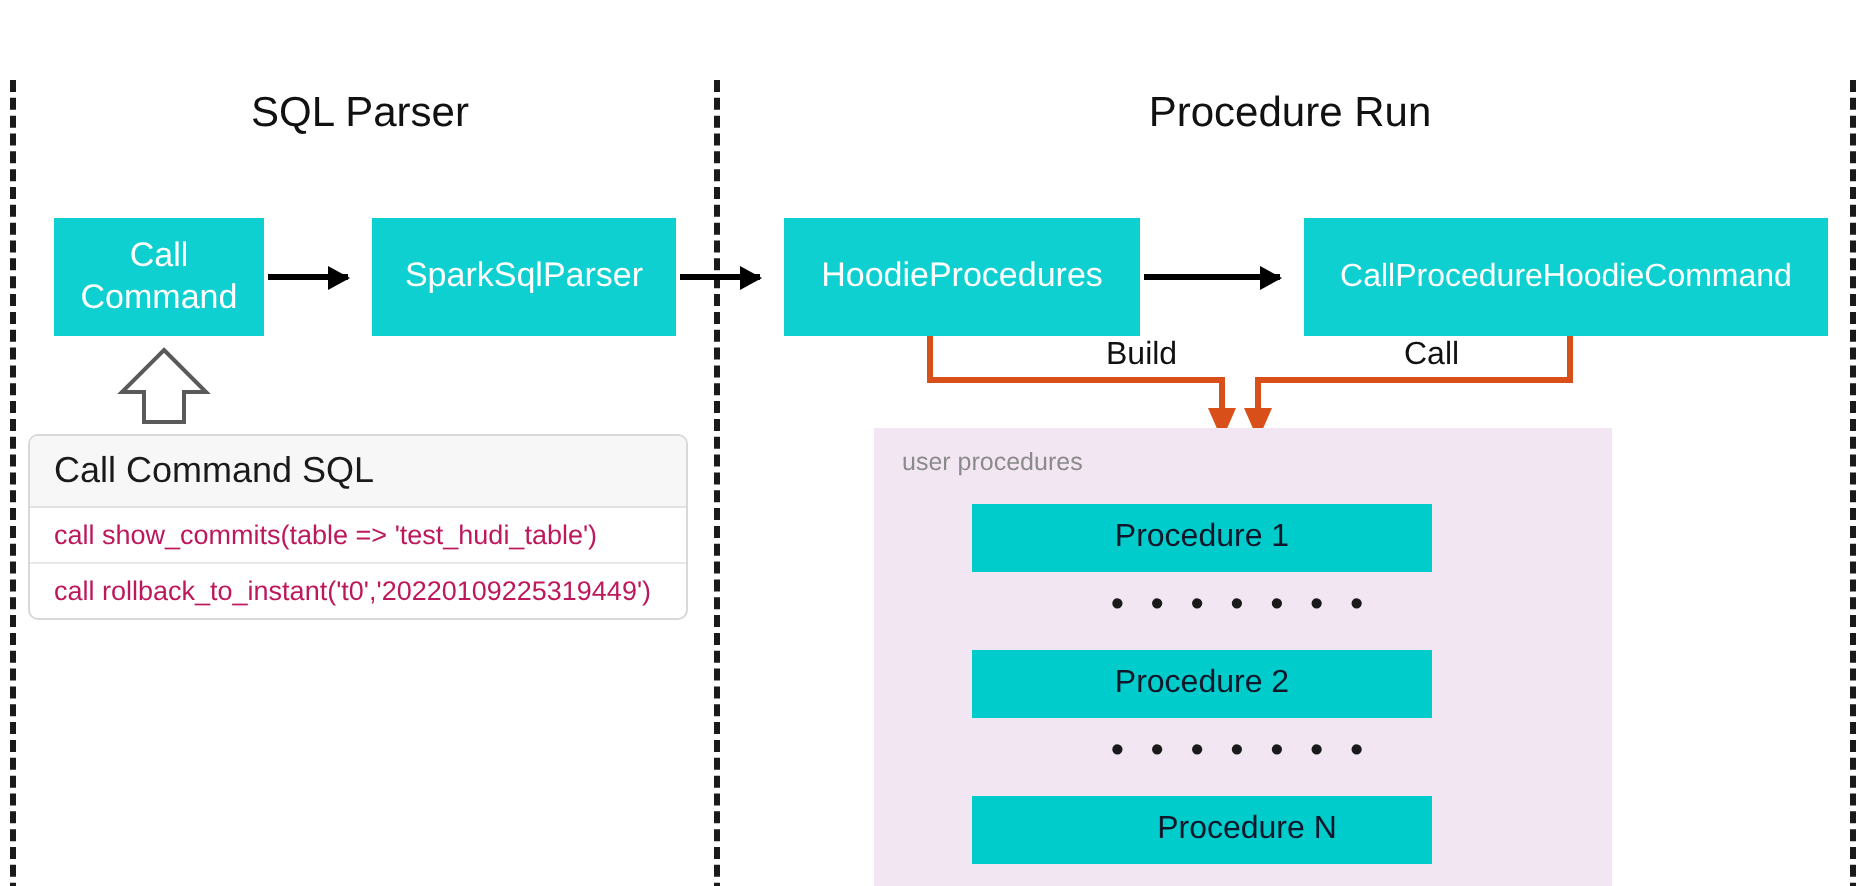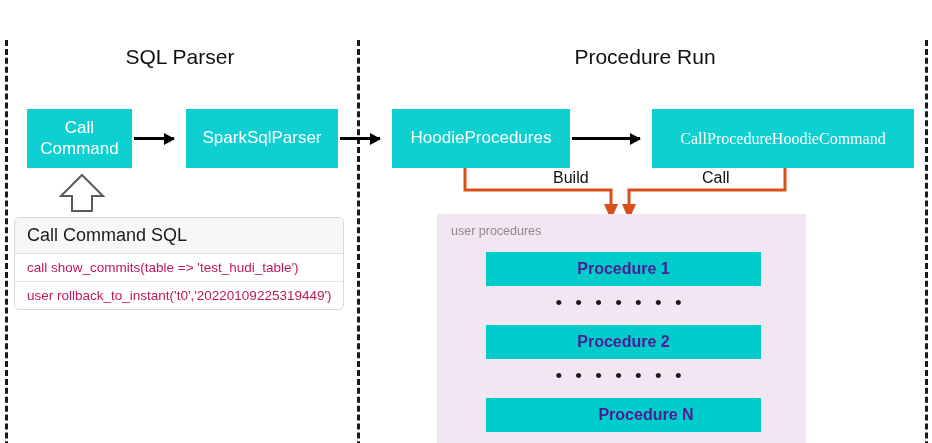--- a/index.html
+++ b/index.html
@@ -51,21 +51,21 @@
     justify-content: center;
     text-align: center;
     font-size: 17px;
     line-height: 1.2;
     box-sizing: border-box;
     white-space: pre-line;
   }
   #node-call-command     { left: 27px;  top: 69px; width: 105px; height: 59px; }
   #node-spark-sql-parser { left: 186px; top: 69px; width: 152px; height: 59px; }
   #node-hoodie-procedures{ left: 392px; top: 69px; width: 178px; height: 59px; }
-  #node-call-proc-cmd    { left: 652px; top: 69px; width: 262px; height: 59px; font-size: 16px; font-family: Liberation Serif, serif; }
+  #node-call-proc-cmd    { left: 652px; top: 69px; width: 262px; height: 59px; font-size: 16px; }
 
   
   .arrow-h {
     position: absolute;
     height: 3px;
     background: #000000;
   }
   .arrow-h::after {
     content: "";
     position: absolute;
@@ -144,30 +144,29 @@
   #user-procedures-label {
     position: absolute;
     left: 14px;
     top: 10px;
     font-size: 12.5px;
     color: #8a8a8a;
   }
   .procedure-box {
     position: absolute;
     left: 49px;
-    width: 275px;
+    width: 230px;
     height: 34px;
     background: #00cccc;
-    color: #4c1d95;
+    color: #0f172a;
     font-size: 16px;
     display: flex;
     align-items: center;
     justify-content: center;
     box-sizing: border-box;
-    font-weight: bold;
   }
   #procedure-box-0 { top: 38px; }
   #procedure-box-1 { top: 111px; }
   #procedure-box-2 { top: 184px; padding-left: 45px; }
 
   .ellipsis-dots {
     position: absolute;
     left: 49px;
     width: 269px;
     height: 30px;
@@ -204,21 +203,21 @@
   <div class="arrow-h" id="arrow-spark-to-hoodie"></div>
   <div class="arrow-h" id="arrow-hoodie-to-cmd"></div>
 
   <svg id="callout-arrow" viewBox="0 0 48 40">
     <polygon points="24,2 45,23 34,23 34,38 14,38 14,23 3,23" fill="#ffffff" stroke="#5a5a5a" stroke-width="2"></polygon>
   </svg>
 
   <div id="sql-table">
     <div id="sql-table-header">Call Command SQL</div>
     <div class="sql-row">call show_commits(table =&gt; 'test_hudi_table')</div>
-    <div class="sql-row">user rollback_to_instant('t0','20220109225319449')</div>
+    <div class="sql-row">call rollback_to_instant('t0','20220109225319449')</div>
   </div>
 
   <svg id="connectors" viewBox="0 0 932 443">
 
     <path d="M 465 128 L 465 150 L 611 150 L 611 168" fill="none" stroke="#d94f1a" stroke-width="3"></path>
     <polygon points="611,180 604,164 618,164" fill="#d94f1a"></polygon>
 
     <path d="M 785 128 L 785 150 L 629 150 L 629 168" fill="none" stroke="#d94f1a" stroke-width="3"></path>
     <polygon points="629,180 622,164 636,164" fill="#d94f1a"></polygon>
   </svg>

